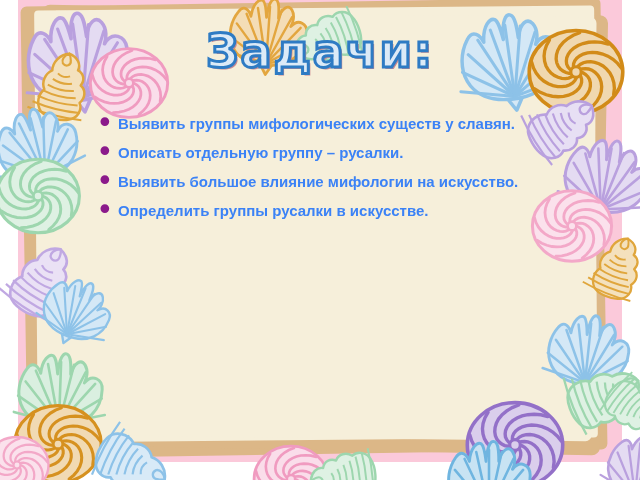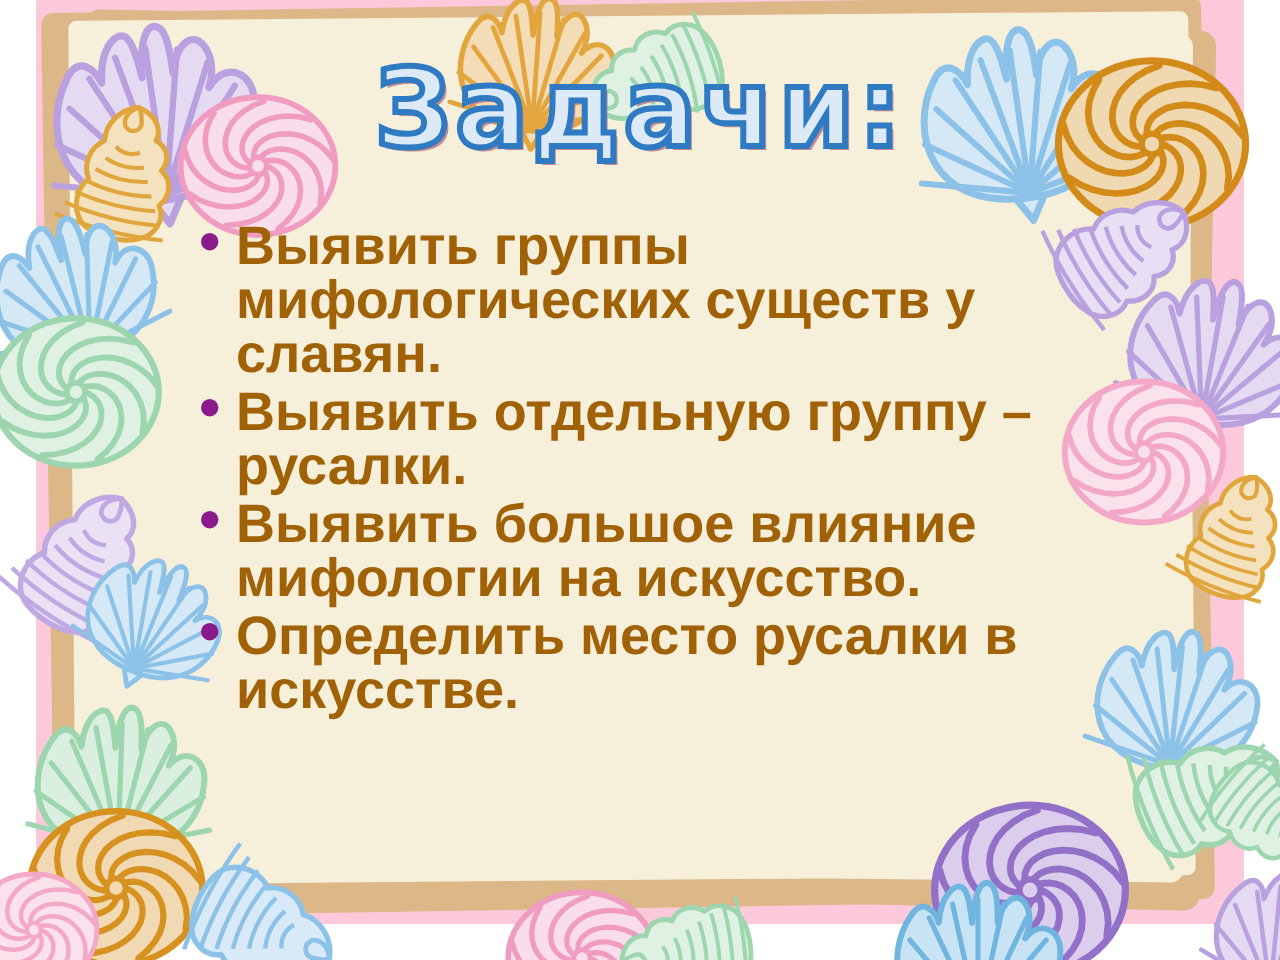--- a/index.html
+++ b/index.html
@@ -20,31 +20,31 @@
   .cream{position:absolute;left:36px;top:8px;width:560px;height:432px;background:#F6EFDA;
          border-radius:4px;transform:rotate(-0.5deg);}
   .cream2{position:absolute;left:48px;top:14px;width:546px;height:424px;background:#F6EFDA;
          border-radius:6px;transform:rotate(0.7deg);}
 
   
   .content{position:absolute;left:0;top:0;width:640px;height:480px;}
 
   
   .title{position:absolute;left:0;top:28px;width:640px;text-align:center;
-         font-family:"DejaVu Sans",sans-serif;font-size:54px;font-weight:bold;
+         font-family:"DejaVu Sans",sans-serif;font-size:46px;font-weight:bold;
          color:#DCEAF7;letter-spacing:2px;line-height:1;
          -webkit-text-stroke:3px #2E7BC4;
          text-shadow:2px 2px 0 #C98A90;}
 
   
   .bullets{position:absolute;left:96px;top:110px;width:452px;}
   .bullet-row{display:flex;align-items:flex-start;margin-bottom:2px;}
   .bullet-dot{flex:0 0 auto;width:22px;color:#8B1A8B;font-size:30px;line-height:26px;
               text-align:left;font-family:"DejaVu Sans",sans-serif;}
-  .bullet-text{flex:1 1 auto;color:#a16207;font-size:27px;font-weight:bold;
+  .bullet-text{flex:1 1 auto;color:#3b82f6;font-size:15px;font-weight:bold;
                line-height:27px;font-family:"Liberation Sans",sans-serif;}
 
   
   .shell{position:absolute;}
   .shell svg{display:block;overflow:visible;}
 </style>
 </head>
 <body>
 
 <div id="slide">
@@ -507,26 +507,26 @@
 
     <div class="title">Задачи:</div>
 
     <div class="bullets" id="bullets">
         <div class="bullet-row">
           <div class="bullet-dot">•</div>
           <div class="bullet-text">Выявить группы мифологических существ у славян.</div>
         </div>
         <div class="bullet-row">
           <div class="bullet-dot">•</div>
-          <div class="bullet-text">Выявить отдельную группу – русалки.</div>
+          <div class="bullet-text">Описать отдельную группу – русалки.</div>
         </div>
         <div class="bullet-row">
           <div class="bullet-dot">•</div>
           <div class="bullet-text">Выявить большое влияние мифологии на искусство.</div>
         </div>
         <div class="bullet-row">
           <div class="bullet-dot">•</div>
-          <div class="bullet-text">Определить место русалки в искусстве.</div>
+          <div class="bullet-text">Определить группы русалки в искусстве.</div>
         </div>
       </div>
 
   </div>
 </div>
 
 </body></html>

